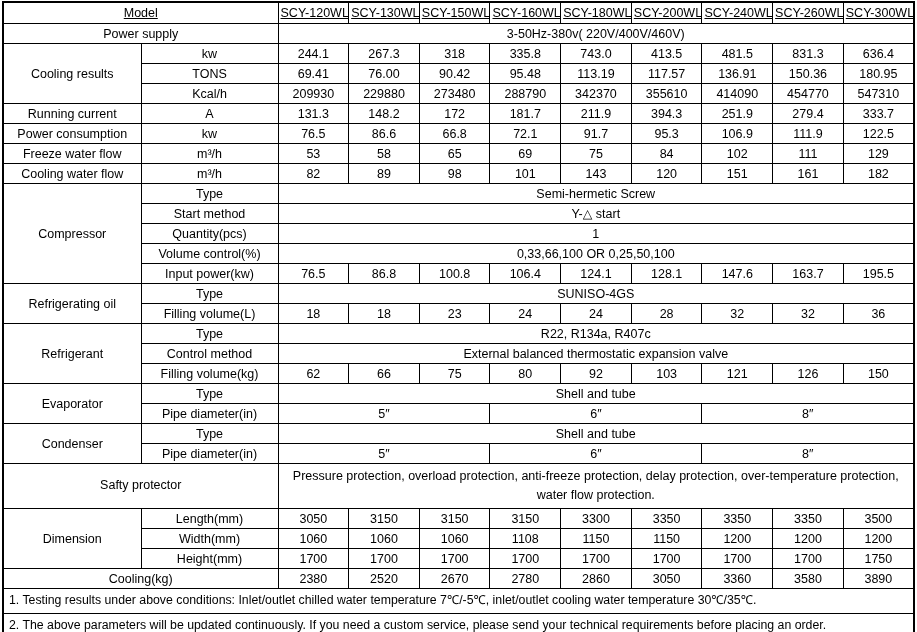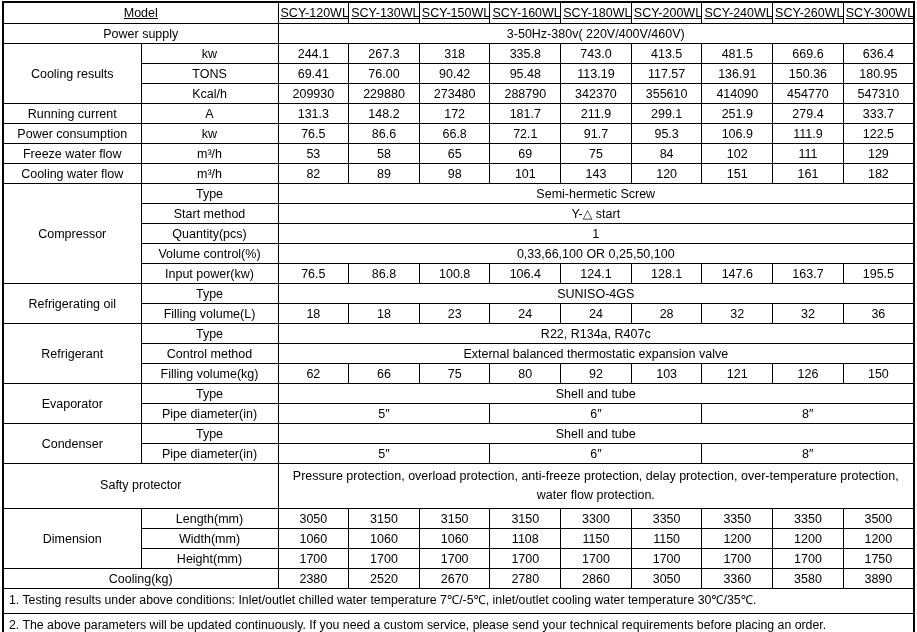--- a/index.html
+++ b/index.html
@@ -92,21 +92,21 @@
         <tr>
           <td rowspan="3">Cooling results</td>
           <td>kw</td>
           <td>244.1</td>
           <td>267.3</td>
           <td>318</td>
           <td>335.8</td>
           <td>743.0</td>
           <td>413.5</td>
           <td>481.5</td>
-          <td>669.6</td>
+          <td>831.3</td>
           <td>636.4</td>
         </tr>
         <tr>
           <td>TONS</td>
           <td>69.41</td>
           <td>76.00</td>
           <td>90.42</td>
           <td>95.48</td>
           <td>113.19</td>
           <td>117.57</td>
@@ -127,21 +127,21 @@
           <td>547310</td>
         </tr>
         <tr>
           <td>Running current</td>
           <td>A</td>
           <td>131.3</td>
           <td>148.2</td>
           <td>172</td>
           <td>181.7</td>
           <td>211.9</td>
-          <td>299.1</td>
+          <td>394.3</td>
           <td>251.9</td>
           <td>279.4</td>
           <td>333.7</td>
         </tr>
         <tr>
           <td>Power consumption</td>
           <td>kw</td>
           <td>76.5</td>
           <td>86.6</td>
           <td>66.8</td>

